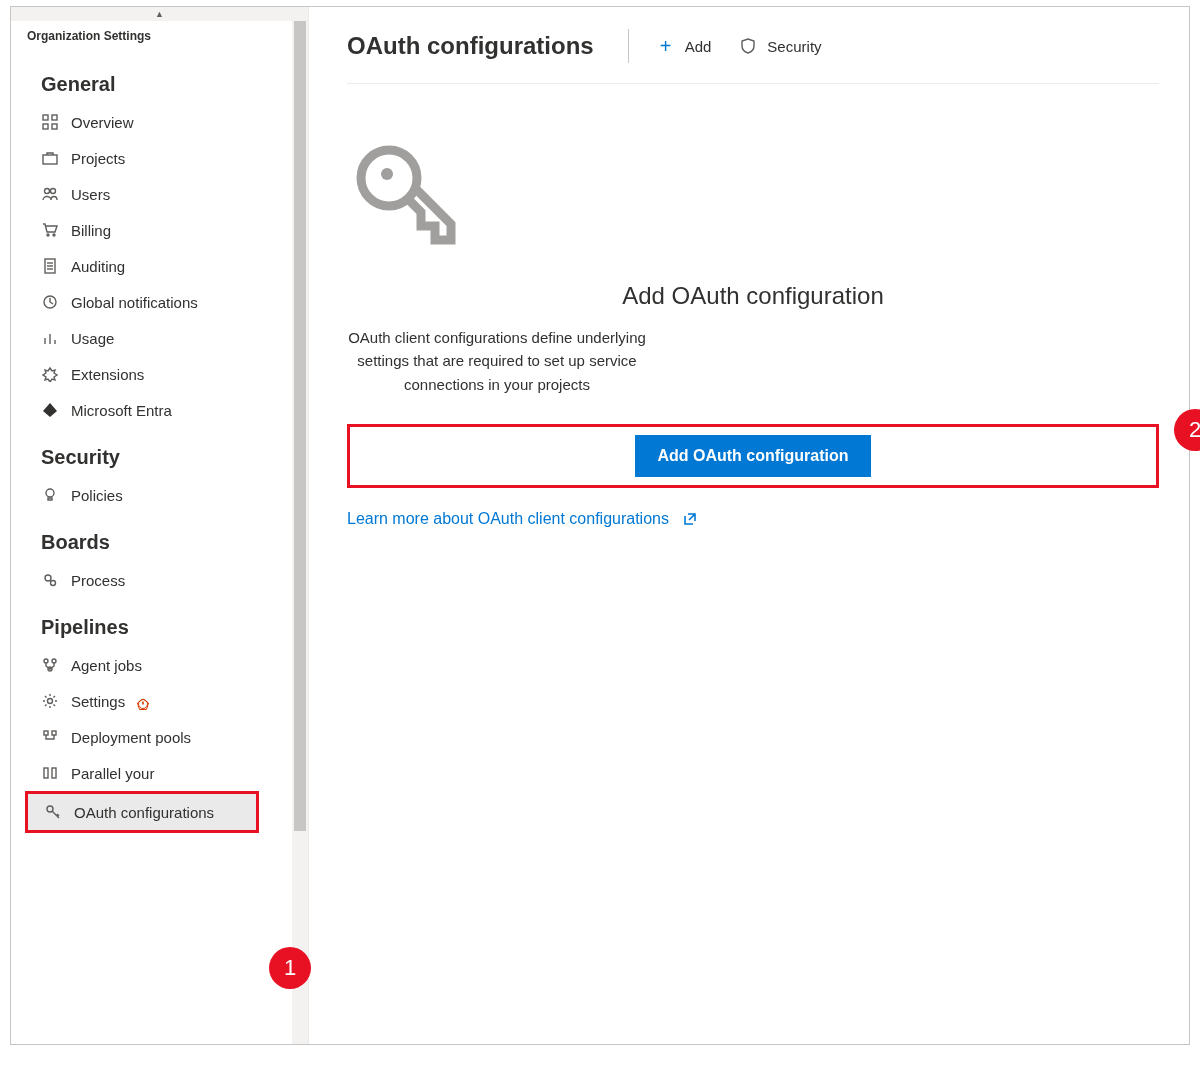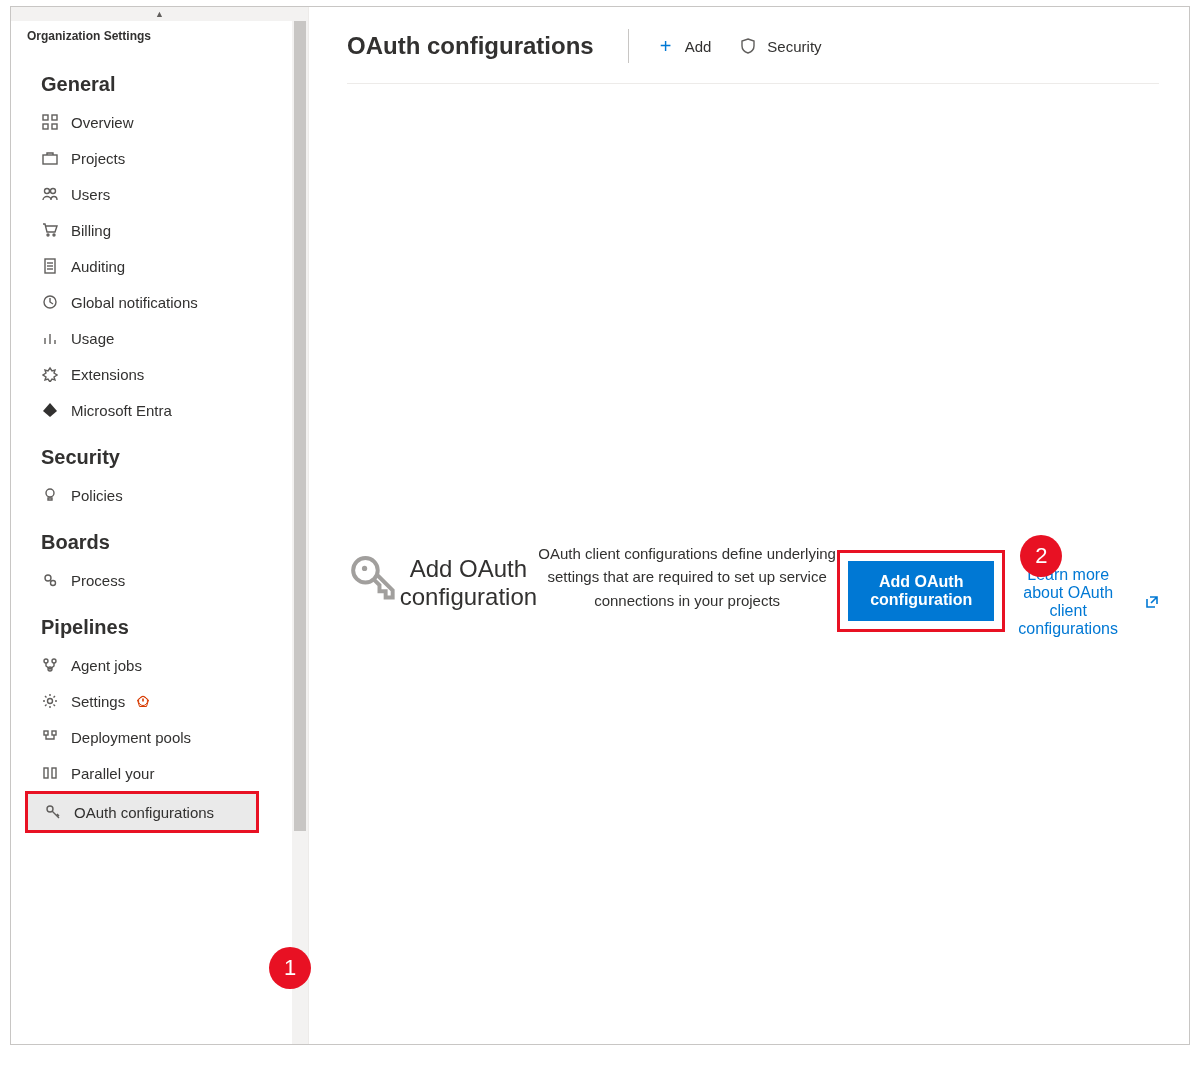--- a/index.html
+++ b/index.html
@@ -67,21 +67,21 @@
     color: #323130;
   }
   .section-heading {
     font-size: 20px;
     font-weight: 600;
     padding: 18px 30px 8px 30px;
     color: #323130;
   }
   .nav-item {
     display: flex;
-    align-items: center;
+    align-items: flex-end;
     gap: 12px;
     padding: 9px 12px 9px 30px;
     color: #323130;
     cursor: pointer;
     font-size: 15px;
     position: relative;
   }
   .nav-item.selected {
     background: #eaeaea;
   }
@@ -149,22 +149,21 @@
     font-size: 15px;
     cursor: pointer;
   }
   .header-action .aicon { width: 18px; height:18px; display:inline-flex; align-items:center; justify-content:center; }
   .header-action .aicon.plus { color: #0078d4; font-size: 20px; font-weight: 300; }
   .header-action .aicon svg { width:16px; height:16px; stroke: #605e5c; fill:none; stroke-width:1.4; }
   
   .empty {
     flex: 1;
     display: flex;
-    flex-direction: row;
-    align-items: center;
+    flex-direction: column;
     padding-top: 54px;
     text-align: center;
   }
   .empty-illustration {
     width: 120px; height: 120px;
     color: #a19f9d;
     margin-bottom: 24px;
   }
   .empty-illustration svg { width: 100%; height: 100%; stroke: currentColor; fill: none; stroke-width: 9; }
   .empty-title {

